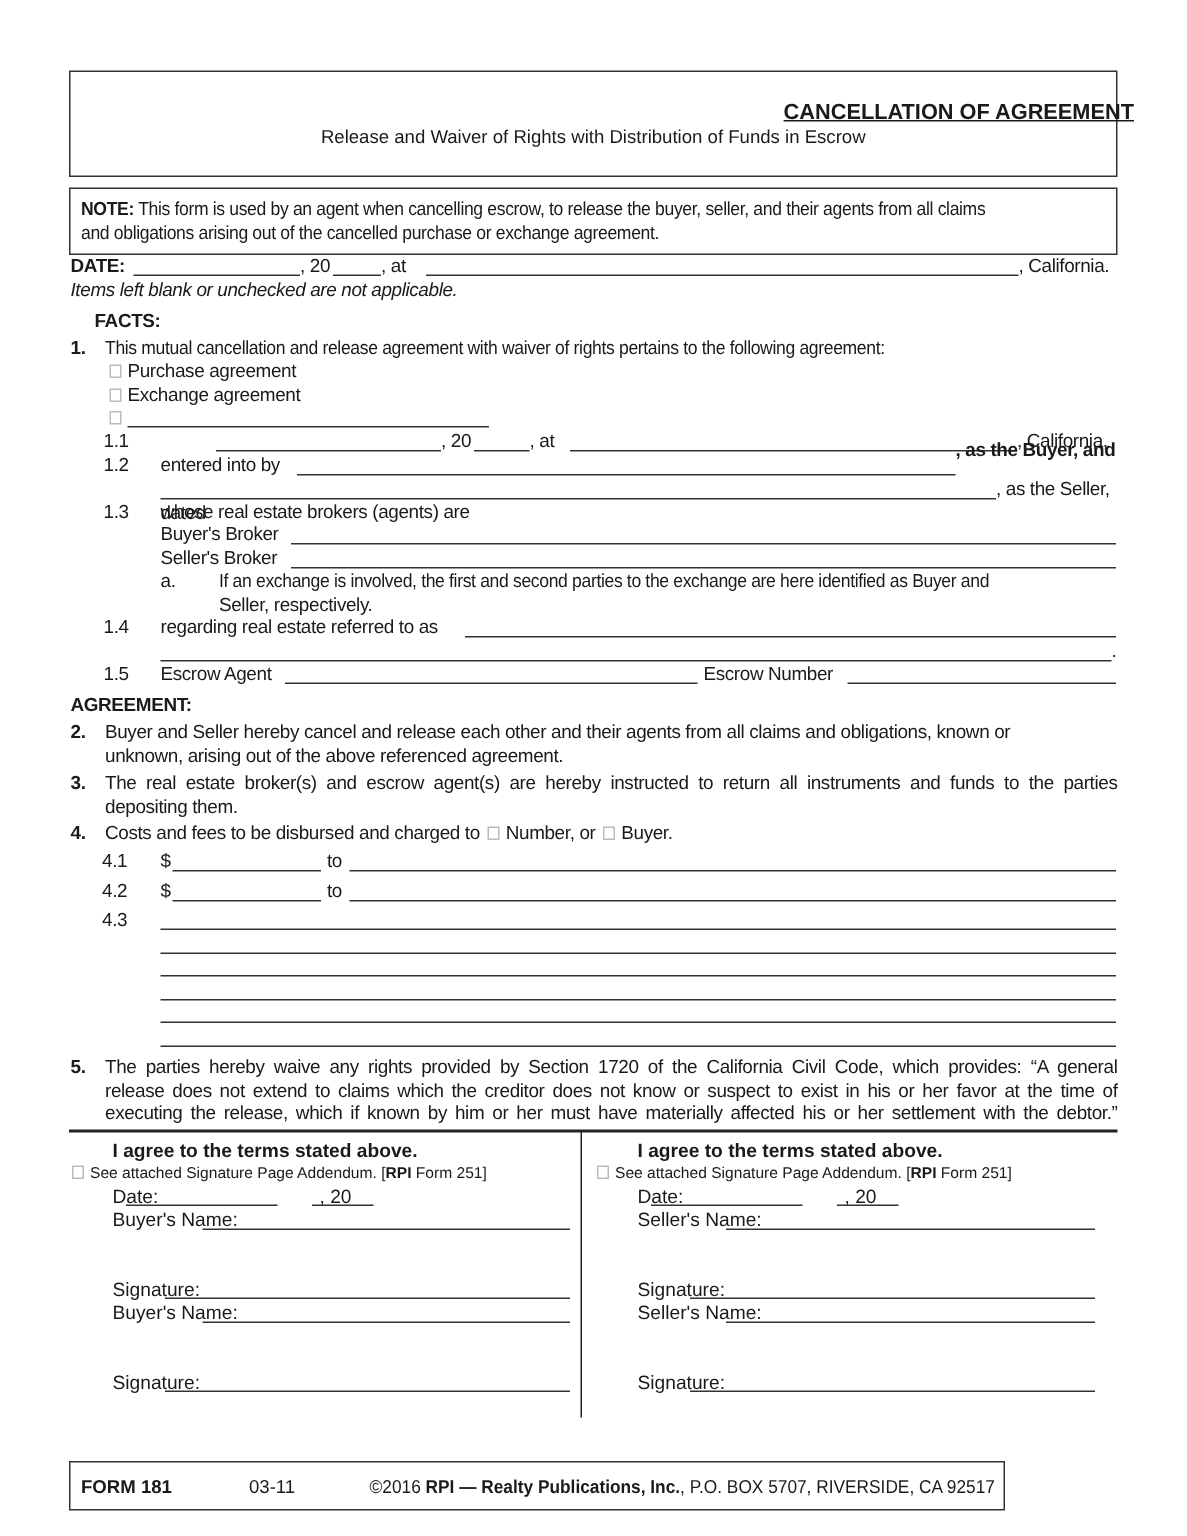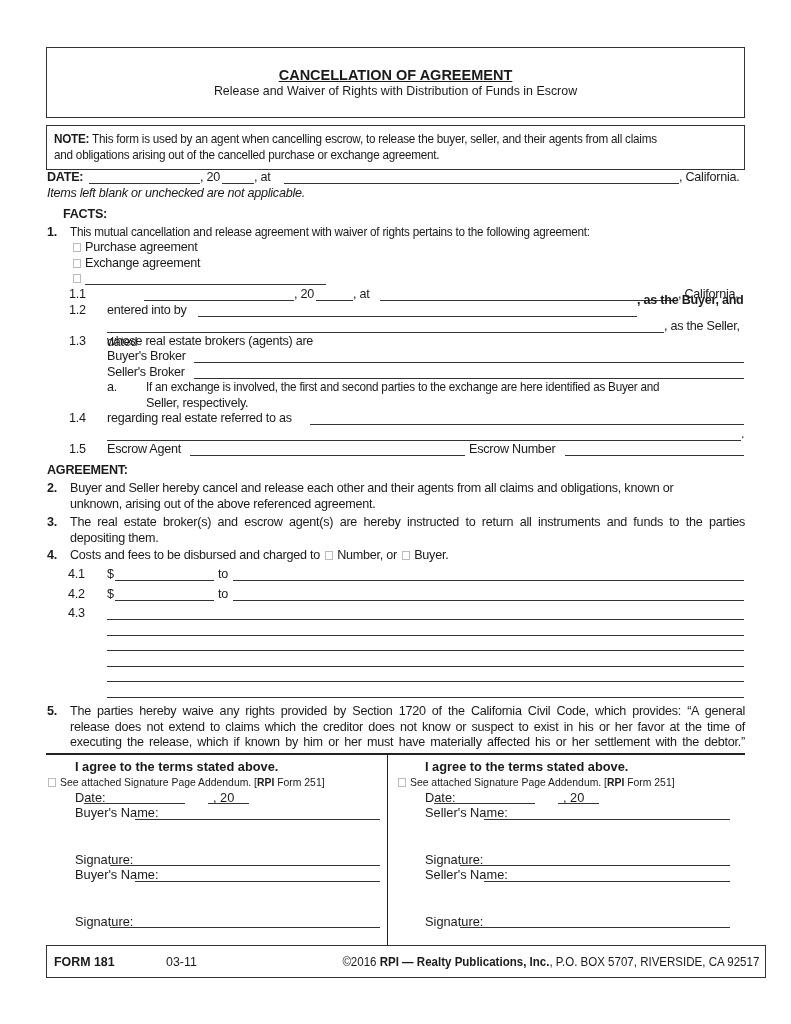--- a/index.html
+++ b/index.html
@@ -18,21 +18,21 @@
   .subtitle { font-size: 12.4px; text-align: center; width: 100%; }
   .sig { font-size: 12.8px; line-height: 15.5px; white-space: nowrap; padding-left: 28px; }
   .sig-small { font-size: 10.4px; line-height: 13px; white-space: nowrap; }
   .foot { font-size: 12.4px; white-space: nowrap; }
   .justify { white-space: normal; text-align: justify; text-align-last: left; }
 </style>
 </head>
 <body>
 
 <div class="box" style="left:46px; top:47px; width:699px; height:71px;">
-  <div class="abs title" style="left:0; top:19px;">CANCELLATION OF AGREEMENT</div>
+  <div class="abs title" style="left:12px; top:19px;text-align:right;">CANCELLATION OF AGREEMENT</div>
   <div class="abs subtitle" style="left:0; top:36px;">Release and Waiver of Rights with Distribution of Funds in Escrow</div>
 </div>
 
 <div class="box" style="left:46px; top:125px; width:699px; height:45px;">
   <div class="abs txt" style="left:7px; top:6px;">
     <span class="cond"><span class="b">NOTE:</span><span> This form is used by an agent when cancelling escrow, to release the buyer, seller, and their agents from all claims</span></span>
   </div>
   <div class="abs txt" style="left:7px; top:22px;">
     <span class="cond">and obligations arising out of the cancelled purchase or exchange agreement.</span>
   </div>
@@ -174,17 +174,17 @@
 <div class="line" style="left:558px; top:803px; width:41px;"></div>
 <div class="abs sig" style="left:397px; top:805px;">Seller's Name:</div>
 <div class="line" style="left:484px; top:819px; width:246px;"></div>
 <div class="abs sig" style="left:397px; top:852px;">Signature:</div>
 <div class="line" style="left:460px; top:865px; width:270px;"></div>
 <div class="abs sig" style="left:397px; top:867px;">Seller's Name:</div>
 <div class="line" style="left:484px; top:881px; width:246px;"></div>
 <div class="abs sig" style="left:397px; top:914px;">Signature:</div>
 <div class="line" style="left:460px; top:927px; width:270px;"></div>
 
-<div class="box" style="left:46px; top:945px; width:720px; height:33px;">
+<div class="box" style="left:46px; top:974px; width:624px; height:33px;">
   <div class="abs foot b" style="left:7px; top:9px;">FORM 181</div>
   <div class="abs foot" style="left:119px; top:9px;">03-11</div>
   <div class="abs foot" style="right:6px; top:9px;"><span class="cond" style="transform-origin:right center;"><span>©2016 </span><span class="b">RPI — Realty Publications, Inc.</span><span>, P.O. BOX 5707, RIVERSIDE, CA 92517</span></span></div>
 </div>
 
 </body></html>

